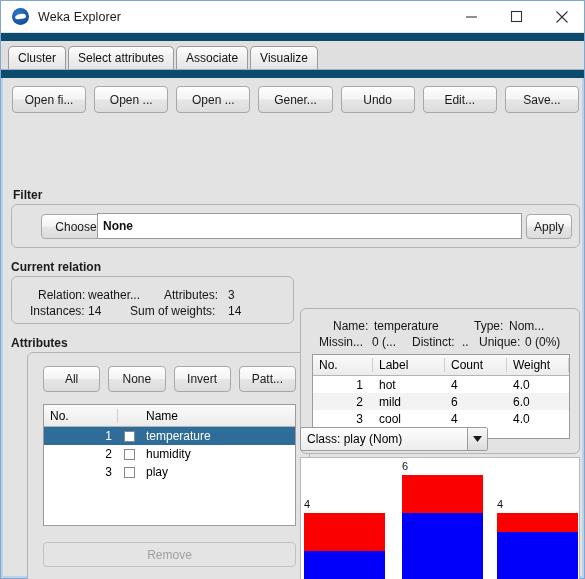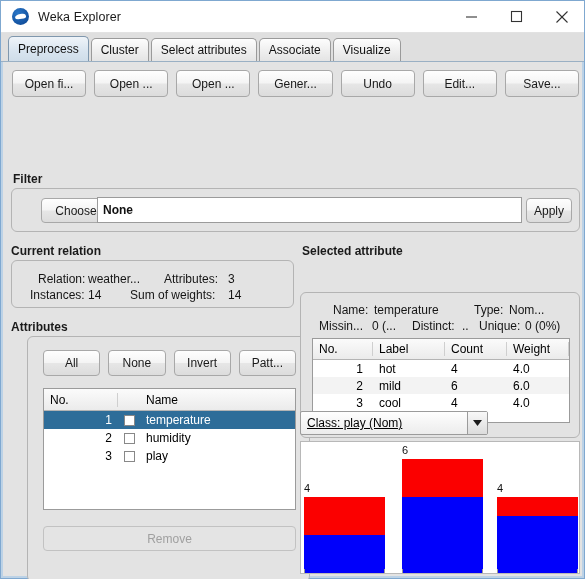--- a/index.html
+++ b/index.html
@@ -13,20 +13,21 @@
     color: #000;
     overflow: hidden;
   }
   .window {
     width: 585px; height: 579px;
     box-sizing: border-box;
     border: 1px solid #7fa8d0;
     background: #0c4a6e;
     display: flex; flex-direction: column;
     position: relative;
+    gap: 8px;
   }
 
   
   .titlebar {
     height: 31px; min-height: 31px;
     background: #ffffff;
     display: flex; align-items: center;
     border-bottom: 1px solid #e2e2e2;
     position: relative;
   }
@@ -199,21 +200,21 @@
   .w-count { width: 62px; }
   .w-weight { flex: 1; }
   .st-row .w-no { text-align: right; padding-right: 10px; }
   .st-row .w-label, .st-row .w-count, .st-row .w-weight { padding-left: 6px; }
 
   
   #class-combo {
     position: absolute; left: 297px; top: 349px; width: 188px; height: 24px;
     background: linear-gradient(to bottom,#fefefe,#ececec);
     border: 1px solid #9b9b9b; border-radius: 2px; box-sizing: border-box;
-    display: flex; align-items: center; text-decoration: underline;
+    display: flex; align-items: center;
   }
   #class-combo .label { flex: 1; padding-left: 6px; font-size: 12px; }
   #class-combo .arrow-box {
     width: 19px; height: 100%; border-left: 1px solid #9b9b9b;
     background: linear-gradient(to bottom,#f8f8f8,#dcdcdc);
     display: flex; align-items: center; justify-content: center;
   }
   #visualize-all { position: absolute; left: 492px; top: 349px; width: 85px; height: 24px; }
 
   
@@ -252,23 +253,20 @@
       <div class="win-btn">
         <svg width="14" height="14" viewBox="0 0 14 14">
             <line x1="1.5" y1="1.5" x2="12.5" y2="12.5" stroke="#333" stroke-width="1.1"></line>
             <line x1="12.5" y1="1.5" x2="1.5" y2="12.5" stroke="#333" stroke-width="1.1"></line>
           </svg>
       </div>
     </div>
   </div>
 
   <div class="tabstrip">
-    <div class="tab active">
-        <span>Preprocess</span>
-      </div>
     <div class="tab">
         <span>Cluster</span>
       </div>
     <div class="tab">
         <span>Select attributes</span>
       </div>
     <div class="tab">
         <span>Associate</span>
       </div>
     <div class="tab">
@@ -339,21 +337,20 @@
           <div class="c-no">3</div>
           <div class="c-chk">
               <span></span>
             </div>
           <div class="c-name">play</div>
         </div>
       </div>
       <div class="btn disabled" id="remove-btn">Remove</div>
     </div>
 
-    <div class="abs section-title" id="selattr-label">Selected attribute</div>
     <div class="abs group" id="selattr-group">
       <div class="kv" style="left:32px; top:10px;">Name:</div>
       <div class="kv" style="left:73px; top:10px;">temperature</div>
       <div class="kv" style="left:173px; top:10px;">Type:</div>
       <div class="kv" style="left:208px; top:10px;">Nom...</div>
       <div class="kv" style="left:18px; top:26px;">Missin...</div>
       <div class="kv" style="left:71px; top:26px;">0 (...</div>
       <div class="kv" style="left:111px; top:26px;">Distinct:</div>
       <div class="kv" style="left:161px; top:26px;">..</div>
       <div class="kv" style="left:178px; top:26px;">Unique:</div>

